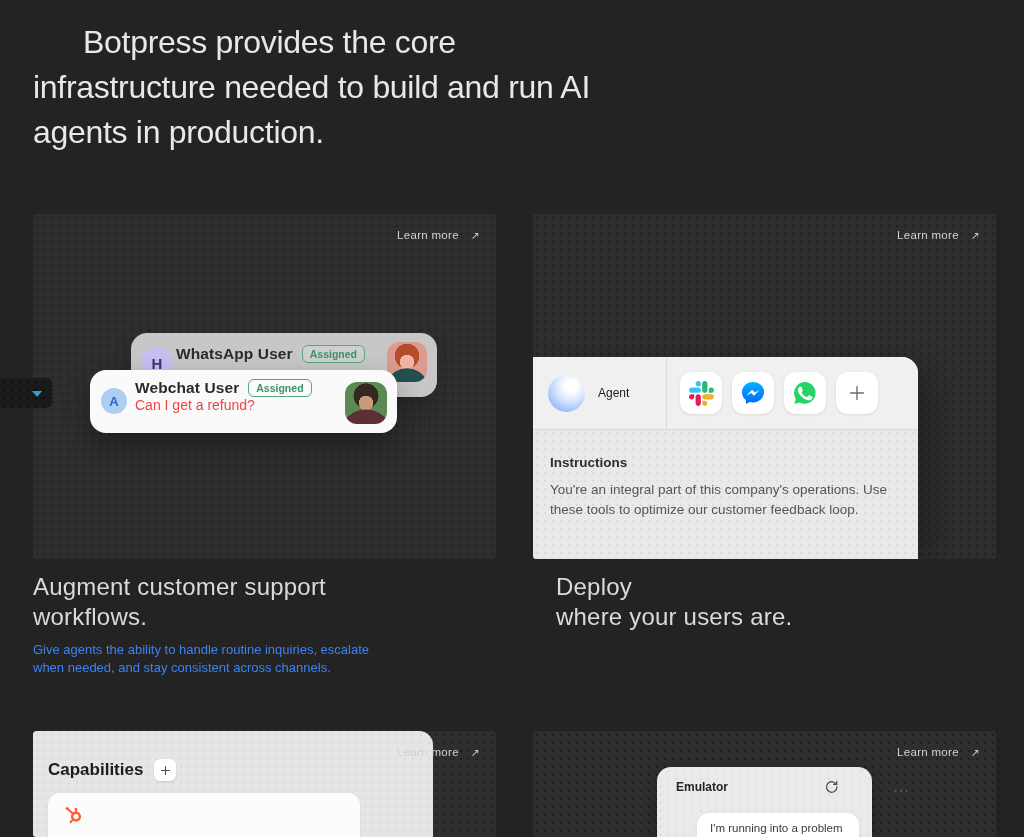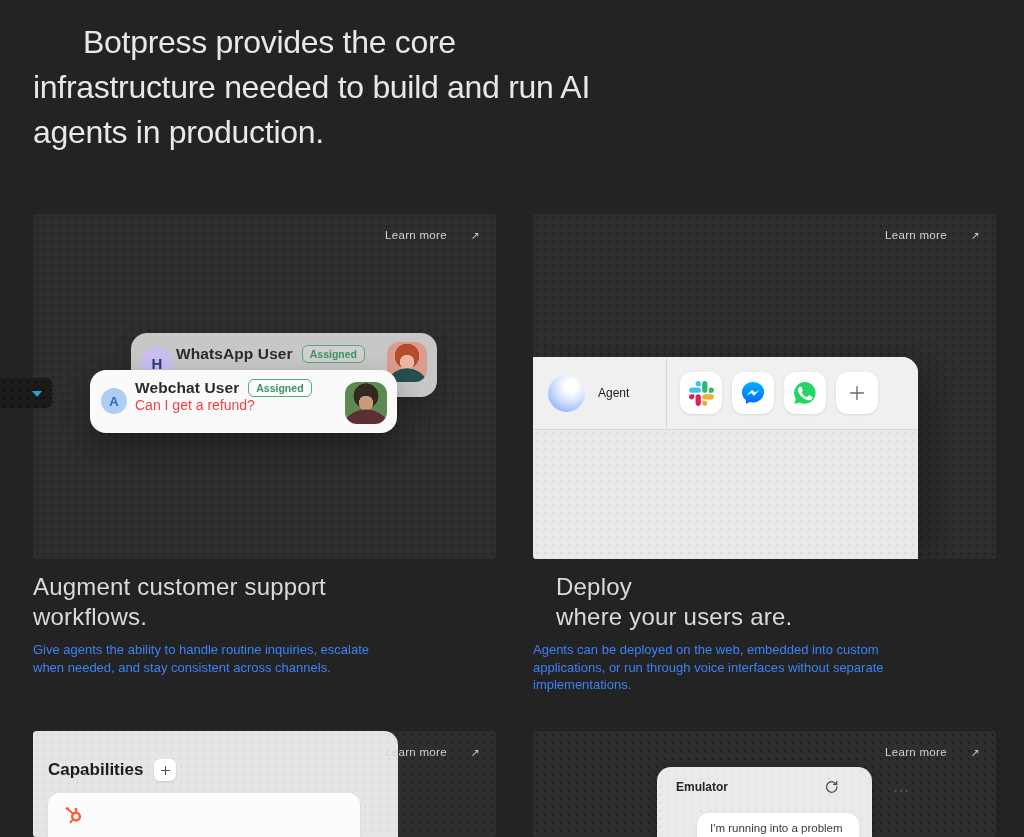--- a/index.html
+++ b/index.html
@@ -22,21 +22,21 @@
     background-image:radial-gradient(rgba(0,0,0,0.30) 1px, rgba(0,0,0,0) 1.2px);
     background-size:8px 8px;
   }
   .card-support   { left:33px;  top:214px; height:345px; }
   .card-deploy    { left:533px; top:214px; height:345px; }
   .card-capabilities { left:33px;  top:731px; height:106px; }
   .card-emulator  { left:533px; top:731px; height:106px; }
 
   .learn-more {
     position:absolute; top:15px; right:16px; z-index:5;
-    display:flex; align-items:center; gap:24px;
+    display:flex; align-items:center; gap:12px;
     font-size:11.5px; color:#d5d3d0; letter-spacing:0.3px;
     text-decoration:none; cursor:pointer;
   }
   .learn-more .arrow { font-size:10.5px; color:#cfcdca; }
 
   
   .card-heading {
     position:absolute; font-size:24px; line-height:29.5px; font-weight:400;
     color:#dcdad6; letter-spacing:0.2px;
   }
@@ -118,21 +118,21 @@
     width:42px; height:42px; background:#fff; border-radius:12px;
     display:flex; align-items:center; justify-content:center;
     box-shadow:0 1px 3px rgba(0,0,0,0.10); cursor:pointer;
   }
   .instructions { position:absolute; left:17px; top:98px; width:350px; }
   .ins-title { font-size:13.5px; font-weight:bold; color:#2d2d2d; margin-bottom:10px; }
   .ins-body { font-size:13.5px; color:#555; line-height:19.5px; }
 
   
   .cap-panel {
-    position:absolute; left:0; top:0; width:365px; height:106px;
+    position:absolute; left:0; top:0; width:400px; height:106px;
     background-color:#e5e5e5; border-radius:3px 14px 0 0;
   }
   .cap-head { position:absolute; left:15px; top:28px; display:flex; align-items:center; gap:11px; }
   .cap-title { font-size:17px; font-weight:bold; color:#1d1d1d; }
   .plus-btn {
     width:22px; height:22px; background:#fff; border:none; border-radius:6px;
     display:flex; align-items:center; justify-content:center;
     box-shadow:0 1px 2px rgba(0,0,0,0.12); cursor:pointer;
   }
   .cap-item {
@@ -255,32 +255,34 @@
               <path fill="#fff" d="M8.9 6.9c-.25-.56-.5-.57-.74-.58l-.63-.01c-.22 0-.58.08-.88.41-.3.33-1.15 1.12-1.15 2.74s1.18 3.18 1.34 3.4c.17.22 2.28 3.65 5.62 5 .83.36 1.48.57 1.88.69.79.25 1.51.22 2.08.13.63-.09 1.96-.8 2.23-1.57.28-.77.28-1.43.2-1.57-.08-.14-.3-.22-.63-.39s-1.96-.97-2.26-1.08c-.3-.11-.52-.16-.74.17-.22.33-.85 1.07-1.04 1.29-.19.22-.39.25-.72.08-.33-.16-1.4-.51-2.66-1.64-.98-.88-1.64-1.96-1.84-2.29-.19-.33-.02-.51.15-.67.15-.15.33-.39.5-.58.17-.19.22-.33.33-.55.11-.22.06-.41-.03-.58-.08-.17-.72-1.8-1.01-2.47z"></path>
             </svg>
           </div>
           <div class="tile">
             <svg viewBox="0 0 24 24" width="22" height="22">
               <path d="M12 5v14M5 12h14" stroke="#6b6b6b" stroke-width="1.5" stroke-linecap="round" fill="none"></path>
             </svg>
           </div>
         </div>
       </div>
+      <div class="instructions">
+        <div class="ins-title">Instructions</div>
+        <div class="ins-body pre">You're an integral part of this company's operations. Use
+these tools to optimize our customer feedback loop.</div>
+      </div>
     </div>
   </section>
 
   <h2 class="card-heading h-support pre">Augment customer support
 workflows.</h2>
   <p class="card-bodytext b-support pre">Give agents the ability to handle routine inquiries, escalate
 when needed, and stay consistent across channels.</p>
   <h2 class="card-heading h-deploy pre">Deploy
 where your users are.</h2>
-  <p class="card-bodytext b-deploy pre">Agents can be deployed on the web, embedded into custom
-applications, or run through voice interfaces without separate
-implementations.</p>
 
   <section class="card card-capabilities">
     <a class="learn-more">
       <span>Learn more</span>
       <span class="arrow">↗</span>
     </a>
     <div class="cap-panel light-dotted">
       <div class="cap-head">
         <span class="cap-title">Capabilities</span>
         <button class="plus-btn">

